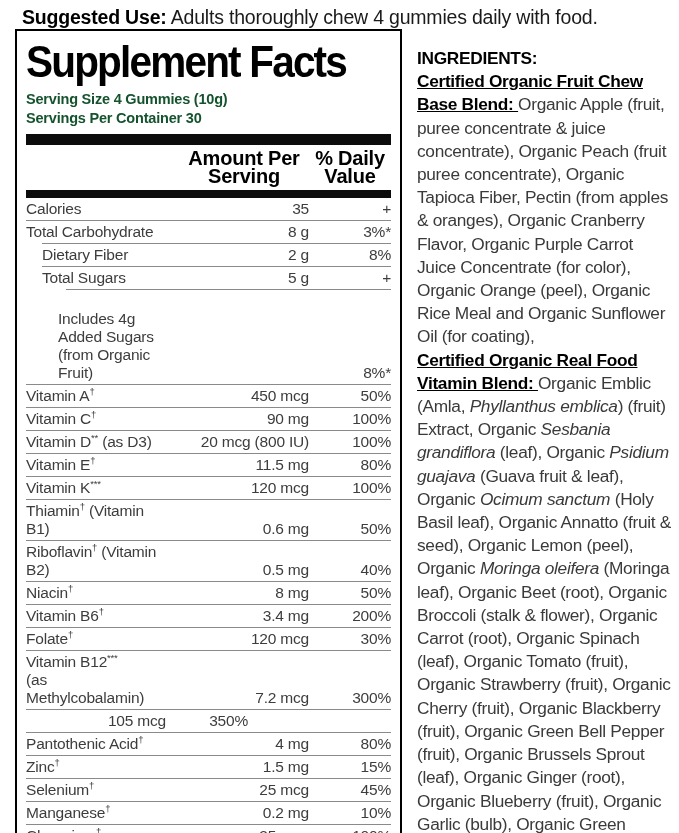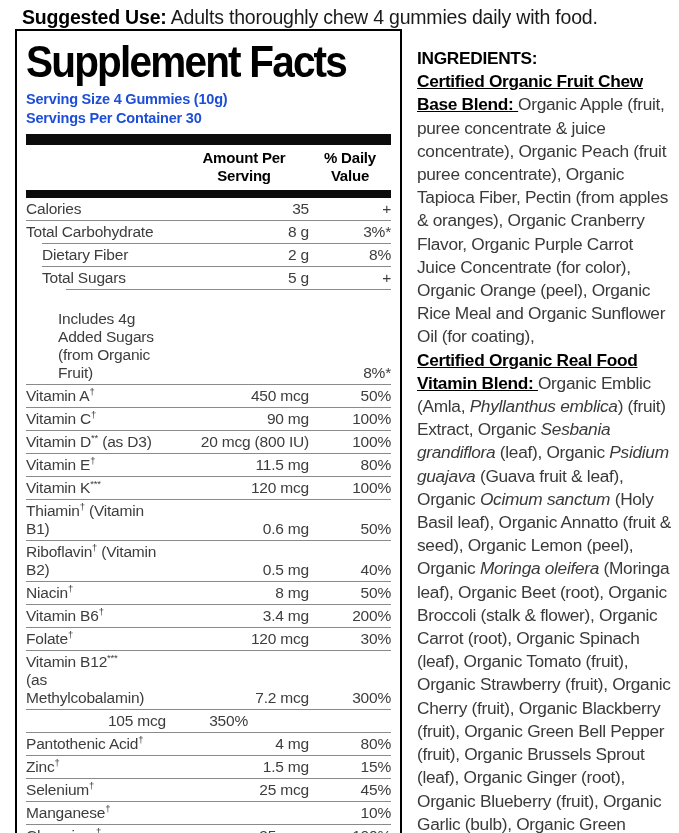--- a/index.html
+++ b/index.html
@@ -23,30 +23,30 @@
   .sf-box {
     border: 2px solid #000; background: #fff;
     padding: 6px 9px 6px 9px; width: 387px;
   }
   .sf-title {
     font-size: 45px; font-weight: bold; color: #000;
     letter-spacing: -2px; transform: scaleX(0.90); transform-origin: left center;
     line-height: 1.0; margin: 2px 0 6px 0; white-space: nowrap;
   }
   .sf-serving {
-    font-weight: bold; color: #1d4ed8; font-size: 14.5px; line-height: 19px;
+    font-weight: bold; color: #14532d; font-size: 14.5px; line-height: 19px;
     letter-spacing: -0.2px;
   }
   .bar { background: #0c0c0c; width: 100%; }
   .bar-thick { height: 11px; margin-top: 6px; }
   .bar-med { height: 8px; }
   .sf-header { display: flex; align-items: flex-end; padding: 4px 0 5px 0; }
   .sf-header .spacer { flex: 1; }
   .hdr-cell {
-    font-weight: bold; color: #000; font-size: 15px; line-height: 18px;
+    font-weight: bold; color: #000; font-size: 20px; line-height: 18px;
     text-align: center; letter-spacing: -0.2px;
   }
   .hdr-amount { width: 130px; }
   .hdr-dv { width: 82px; }
 
   .sep { height: 1px; background: #8a8a8a; }
   .row { display: flex; align-items: flex-end; padding: 2px 0; font-size: 15.5px; line-height: 18px; letter-spacing: -0.2px; color: #3d3d3d; }
   .row .name { flex: 1; }
   .row .name.ind1 { padding-left: 16px; }
   .row .name.ind2 { padding-left: 32px; margin-top: 18px; }
@@ -203,20 +203,21 @@
             </div>
             <div class="sep" style="margin-left: 0px;"></div>
             <div class="row">
               <div class="name">Selenium<sup>†</sup></div>
               <div class="amount">25 mcg</div>
               <div class="dv">45%</div>
             </div>
             <div class="sep" style="margin-left: 0px;"></div>
             <div class="row">
               <div class="name">Manganese<sup>†</sup></div>
+              <div class="amount">0.2 mg</div>
               <div class="dv">10%</div>
             </div>
             <div class="sep" style="margin-left: 0px;"></div>
             <div class="row">
               <div class="name">Chromium<sup>†</sup></div>
               <div class="amount">35 mcg</div>
               <div class="dv">100%</div>
             </div>
           </div>
 

